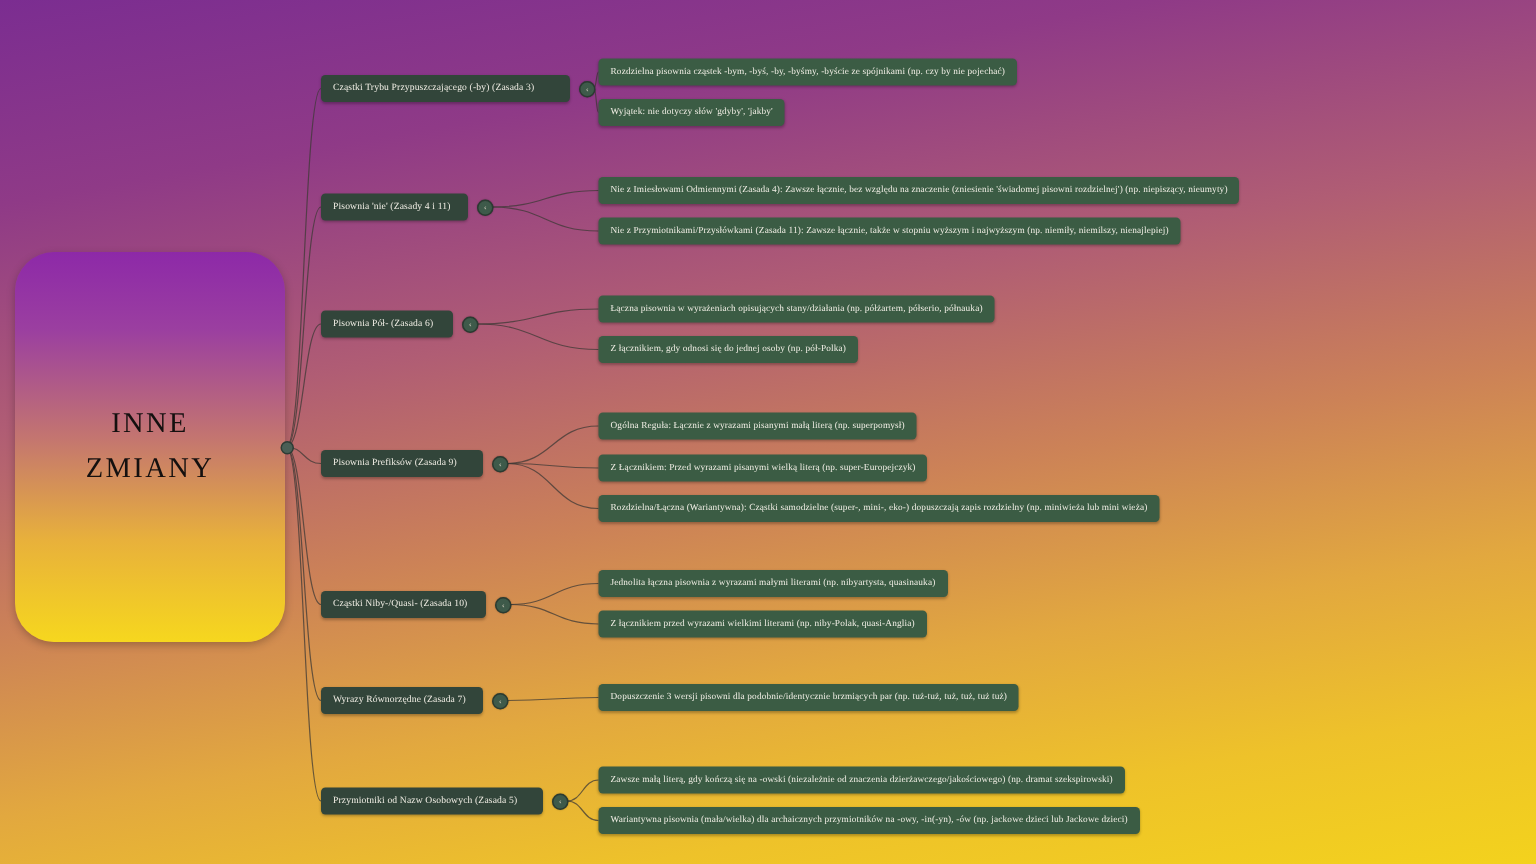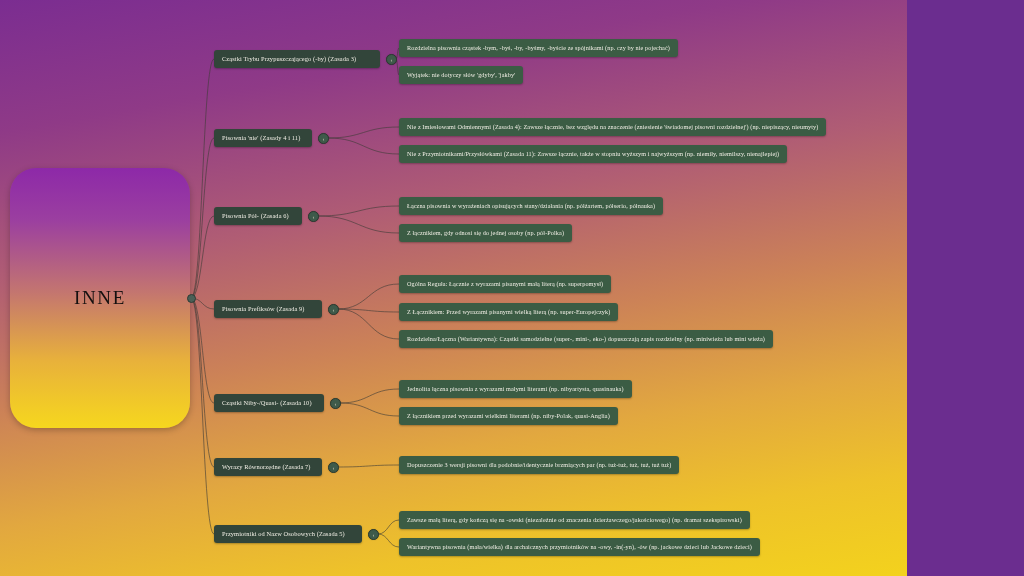--- a/index.html
+++ b/index.html
@@ -2,21 +2,21 @@
 <html><head>
 <meta charset="utf-8">
 <style>
   html,body{margin:0;padding:0;}
   body{
     width:1024px;height:576px;overflow:hidden;
     font-family:"Liberation Serif", serif;
     background:#6b2d8f;
   }
   #canvas{
-    position:relative;width:907px;height:576px;
+    position:relative;width:1024px;height:576px;
     background:linear-gradient(170deg,#7b2d91 0%,#8f3a87 18%,#b05d74 38%,#cc8257 56%,#e2a83f 72%,#eec22a 86%,#f3d21d 100%);
     overflow:hidden;
   }
   #links{position:absolute;left:0;top:0;width:1024px;height:576px;}
   .node{
     position:absolute;box-sizing:border-box;
     background:#3b5c44;color:#f2efe6;
     border-radius:3px;
     padding:4px 8px;
     font-size:6.2px;line-height:10px;
@@ -73,20 +73,21 @@
       <path d="M 340 403 C 369.5 403, 369.5 416, 399 416" fill="none" stroke="#3d3a36" stroke-width="0.8" opacity="0.75"></path>
       <path d="M 191 298 C 202.5 298, 202.5 467, 214 467" fill="none" stroke="#3d3a36" stroke-width="0.8" opacity="0.75"></path>
       <path d="M 338 467 C 368.5 467, 368.5 465, 399 465" fill="none" stroke="#3d3a36" stroke-width="0.8" opacity="0.75"></path>
       <path d="M 191 298 C 202.5 298, 202.5 534, 214 534" fill="none" stroke="#3d3a36" stroke-width="0.8" opacity="0.75"></path>
       <path d="M 378 534 C 388.5 534, 388.5 520, 399 520" fill="none" stroke="#3d3a36" stroke-width="0.8" opacity="0.75"></path>
       <path d="M 378 534 C 388.5 534, 388.5 547, 399 547" fill="none" stroke="#3d3a36" stroke-width="0.8" opacity="0.75"></path>
     </svg>
 
   <div class="root">
     <div class="line">INNE</div>
+    <div class="line">ZMIANY</div>
   </div>
 
   <div class="rootdot" style="left:187px;top:294px;"></div>
 
   <div id="nodes">
       <div class="node branch" style="left: 214px; top: 50px; width: 166px;">Cząstki Trybu Przypuszczającego (-by) (Zasada 3)</div>
       <div class="toggle" style="left: 386px; top: 54px;">‹</div>
       <div class="node" style="left: 399px; top: 39px;">Rozdzielna pisownia cząstek -bym, -byś, -by, -byśmy, -byście ze spójnikami (np. czy by nie pojechać)</div>
       <div class="node" style="left: 399px; top: 66px;">Wyjątek: nie dotyczy słów 'gdyby', 'jakby'</div>
       <div class="node branch" style="left: 214px; top: 129px; width: 98px;">Pisownia 'nie' (Zasady 4 i 11)</div>

